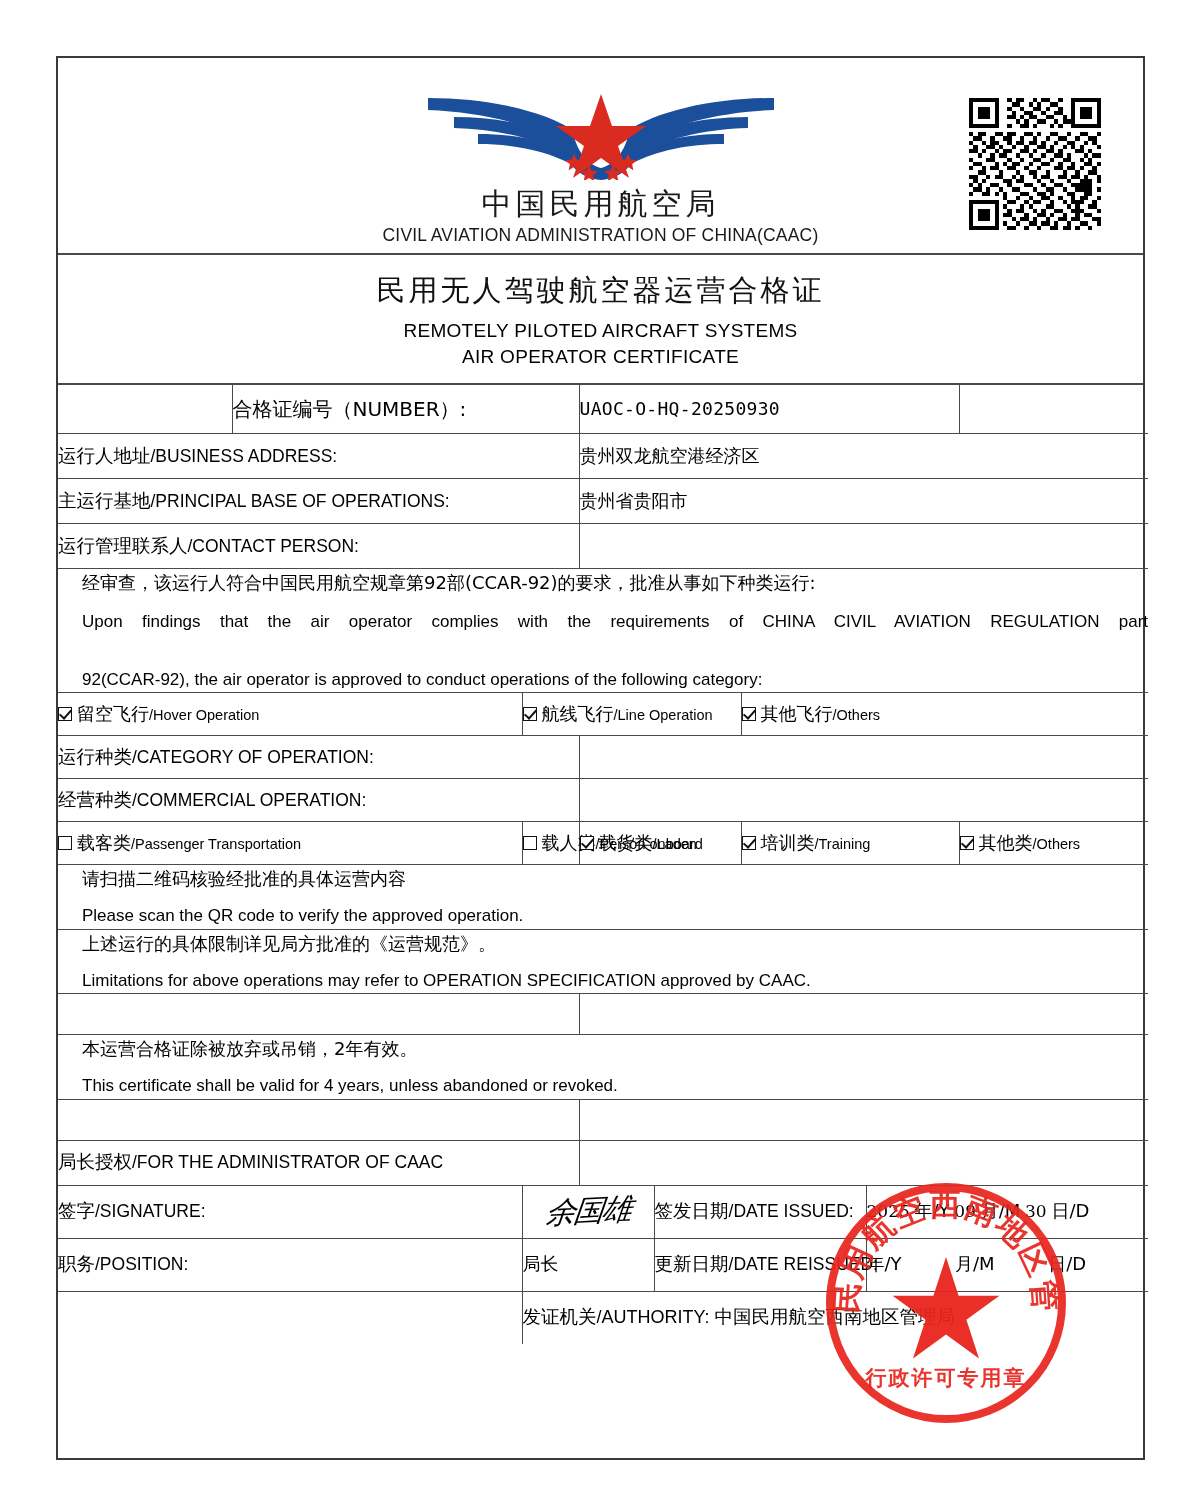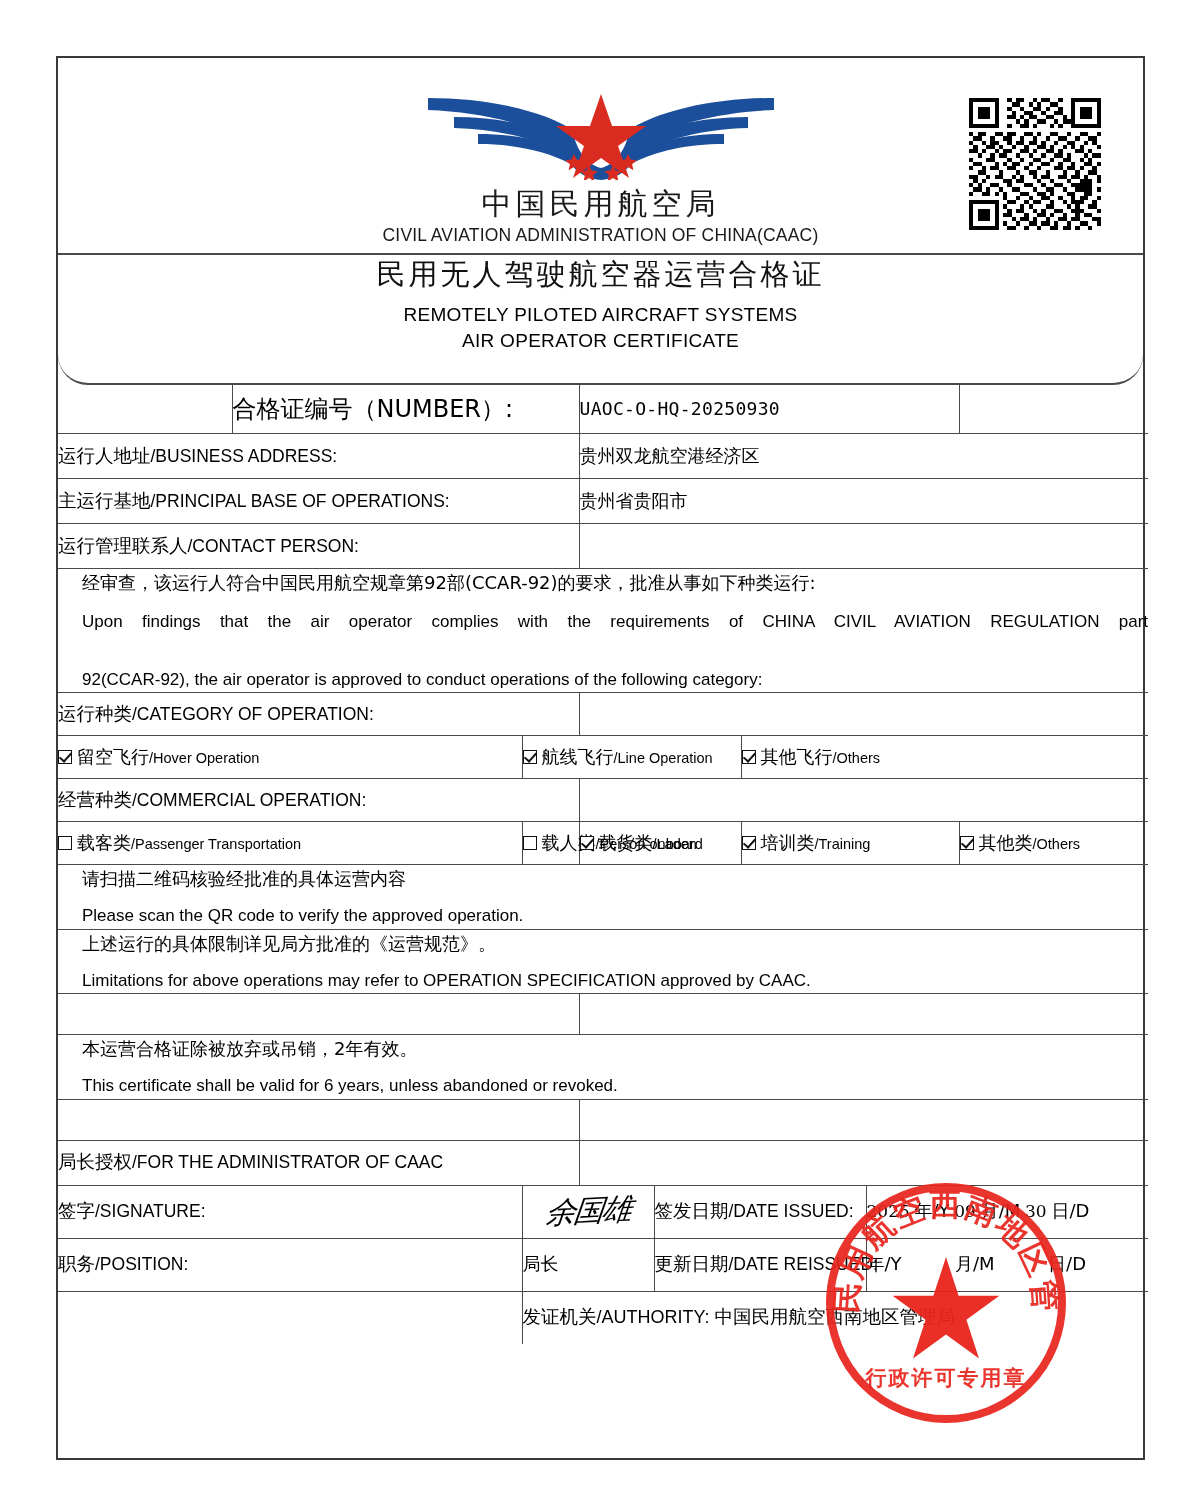--- a/index.html
+++ b/index.html
@@ -64,22 +64,21 @@
     width:140px;height:140px;
   }
   .qr svg{display:block;width:140px;height:140px;}
 
   
   .title-band{
     height:130px;
     border-bottom:2px solid #4a4a4a;
     box-sizing:border-box;
     text-align:center;
-    padding-top:0;
-    border-radius:30px;
+    padding-top:16px;
   }
   .title-cn{
     font-family:"DejaVu Sans","Liberation Sans",sans-serif;
     font-size:29px;letter-spacing:3px;color:#111;
   }
   .title-en1{font-size:19px;margin-top:9px;letter-spacing:.3px;}
   .title-en2{font-size:19px;margin-top:4px;letter-spacing:.3px;}
 
   
   .cn{font-family:"DejaVu Sans","Liberation Sans",sans-serif;}
@@ -457,21 +456,21 @@
           <col style="width:87px">
           <col style="width:125px">
         <col style="width:93px">
           <col style="width:189px">
       </colgroup>
 
       <tbody>
           <tr>
         <td style="border-top:none;border-left:none">&nbsp;</td>
         <td colspan="2" class="cellpad" style="border-top:none;height:48px">
-          <span class="lbl cn" style="font-size:24px">合格证编号（NUMBER）:</span>
+          <span class="lbl cn" style="font-size:20px">合格证编号（NUMBER）:</span>
         </td>
         <td colspan="4" class="cellpad" style="border-top:none">
           <span class="num-val">UAOC-O-HQ-20250930</span>
         </td>
         <td style="border-top:none;border-right:none">&nbsp;</td>
       </tr>
 
 
       <tr>
         <td colspan="3" class="cellpad" style="border-left:none;height:44px">
@@ -502,45 +501,45 @@
 
       <tr>
         <td colspan="8" class="para" style="border-left:none;border-right:none">
           <div class="l cn">经审查，该运行人符合中国民用航空规章第92部(CCAR-92)的要求，批准从事如下种类运行:</div>
           <div class="l en">Upon findings that the air operator complies with the requirements of CHINA CIVIL AVIATION REGULATION part</div>
           <div class="l en last">92(CCAR-92), the air operator is approved to conduct operations of the following category:</div>
         </td>
       </tr>
 
       <tr>
+        <td colspan="2" class="cellpad" style="border-left:none;height:42px">
+          <span class="cbrow">
+                <span class="cb checked"></span>
+                <span class="cbtxt"><span class="cn">留空飞行</span><span class="en">/Hover Operation</span></span>
+              </span>
+        </td>
+        <td colspan="3" class="cellpad">
+          <span class="cbrow">
+                <span class="cb checked"></span>
+                <span class="cbtxt"><span class="cn">航线飞行</span><span class="en">/Line Operation</span></span>
+              </span>
+        </td>
+        <td colspan="3" class="cellpad" style="border-right:none">
+          <span class="cbrow">
+                <span class="cb checked"></span>
+                <span class="cbtxt"><span class="cn">其他飞行</span><span class="en">/Others</span></span>
+              </span>
+        </td>
+      </tr>
+
+      <tr>
         <td colspan="3" class="cellpad" style="border-left:none;height:42px">
           <span class="lbl"><span class="cn">运行种类</span><span>/CATEGORY OF OPERATION:</span></span>
         </td>
         <td colspan="5" style="border-right:none">&nbsp;</td>
-      </tr>
-
-      <tr>
-        <td colspan="2" class="cellpad" style="border-left:none;height:42px">
-          <span class="cbrow">
-                <span class="cb checked"></span>
-                <span class="cbtxt"><span class="cn">留空飞行</span><span class="en">/Hover Operation</span></span>
-              </span>
-        </td>
-        <td colspan="3" class="cellpad">
-          <span class="cbrow">
-                <span class="cb checked"></span>
-                <span class="cbtxt"><span class="cn">航线飞行</span><span class="en">/Line Operation</span></span>
-              </span>
-        </td>
-        <td colspan="3" class="cellpad" style="border-right:none">
-          <span class="cbrow">
-                <span class="cb checked"></span>
-                <span class="cbtxt"><span class="cn">其他飞行</span><span class="en">/Others</span></span>
-              </span>
-        </td>
       </tr>
 
       <tr>
         <td colspan="3" class="cellpad" style="border-left:none;height:42px">
           <span class="lbl"><span class="cn">经营种类</span><span>/COMMERCIAL OPERATION:</span></span>
         </td>
         <td colspan="5" style="border-right:none">&nbsp;</td>
       </tr>
 
       <tr>
@@ -591,21 +590,21 @@
       </tr>
 
       <tr>
         <td colspan="3" style="border-left:none;height:40px">&nbsp;</td>
         <td colspan="5" style="border-right:none">&nbsp;</td>
       </tr>
 
       <tr>
         <td colspan="8" class="para para2" style="border-left:none;border-right:none">
           <div class="l cn">本运营合格证除被放弃或吊销，2年有效。</div>
-          <div class="l en">This certificate shall be valid for 6 years, unless abandoned or revoked.</div>
+          <div class="l en">This certificate shall be valid for 4 years, unless abandoned or revoked.</div>
         </td>
       </tr>
 
       <tr>
         <td colspan="3" style="border-left:none;height:40px">&nbsp;</td>
         <td colspan="5" style="border-right:none">&nbsp;</td>
       </tr>
 
       <tr>
         <td colspan="3" class="cellpad" style="border-left:none;height:44px">

